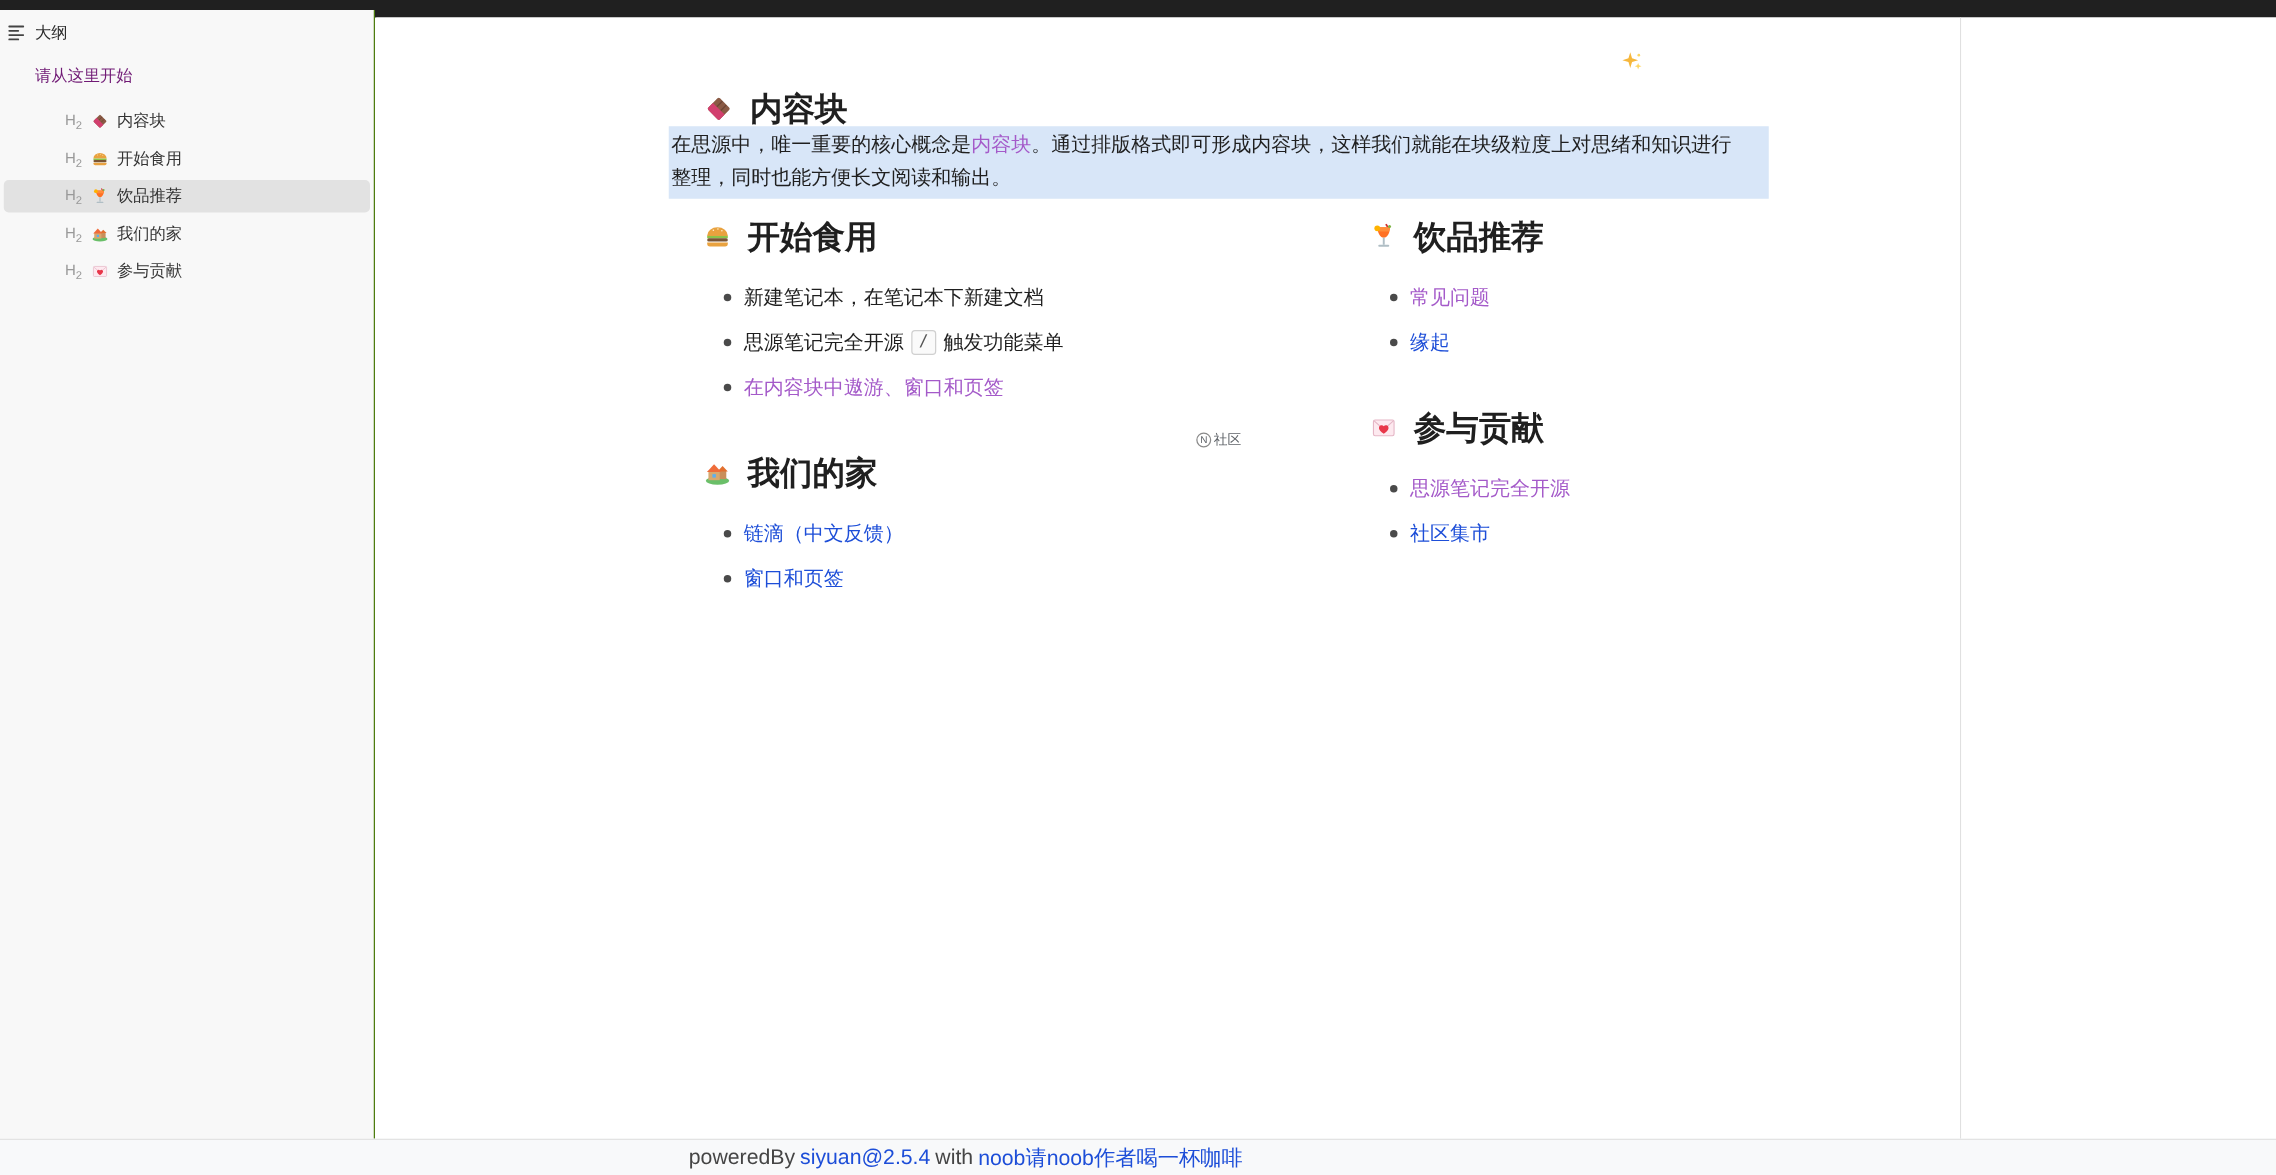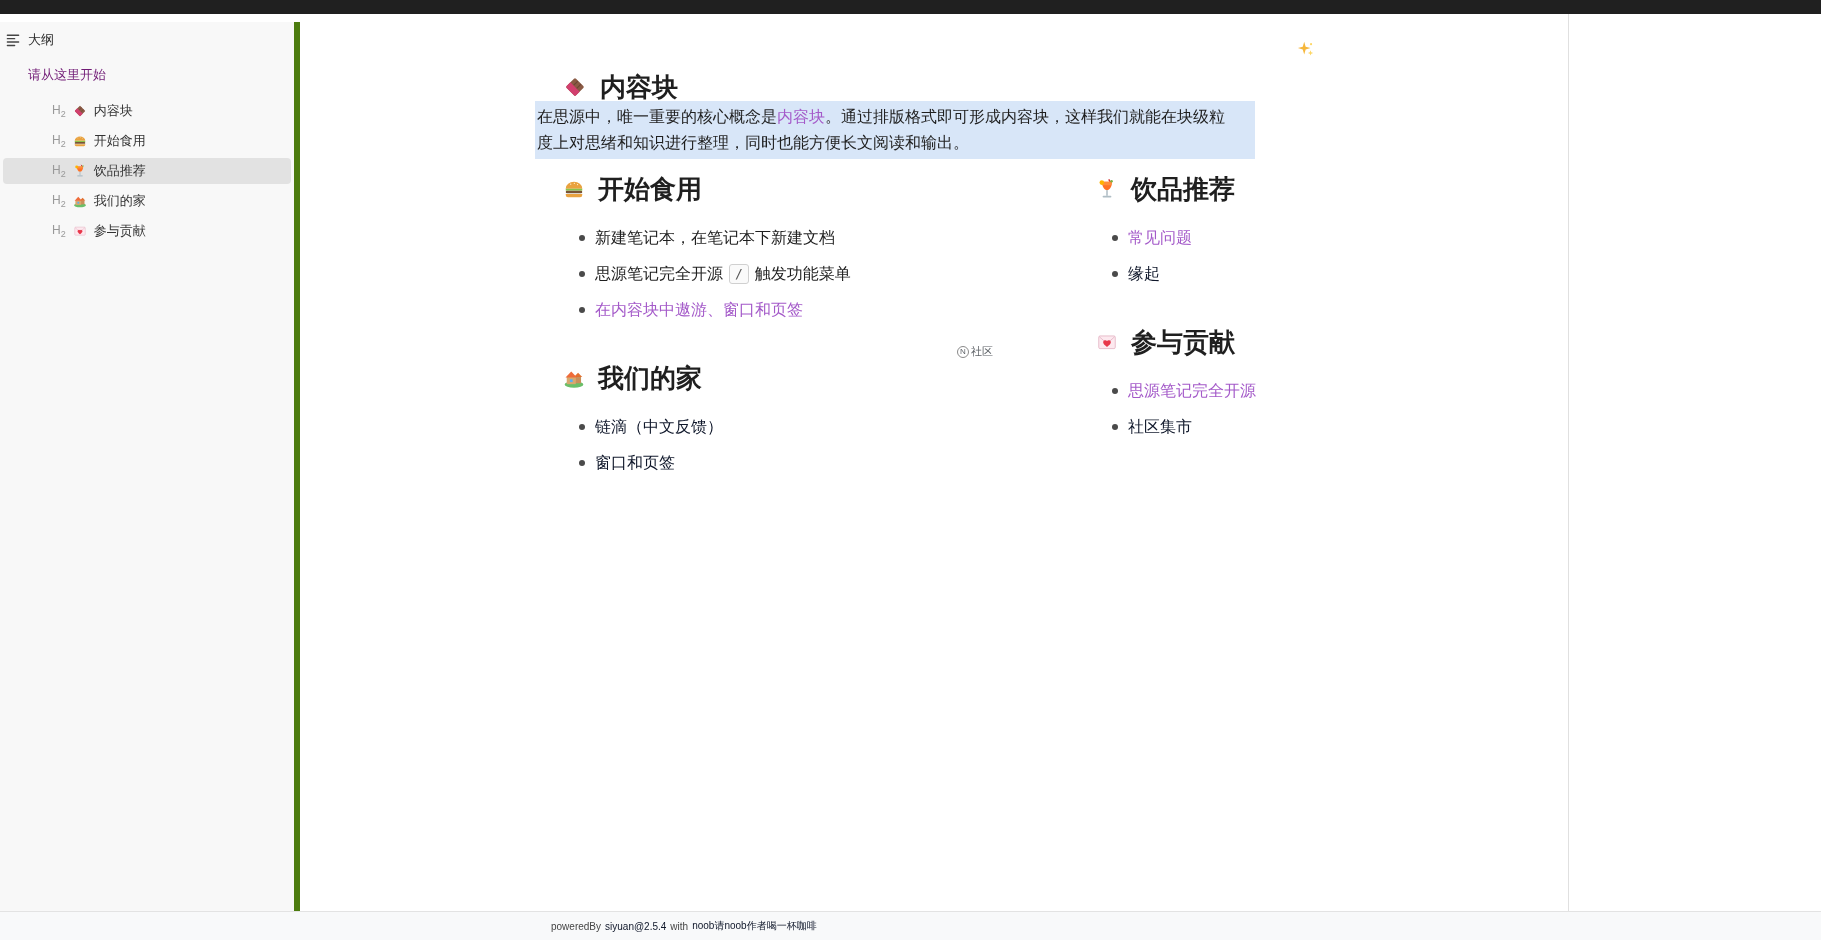--- a/index.html
+++ b/index.html
@@ -6,22 +6,22 @@
   body{
     width:1821px;height:940px;position:relative;overflow:hidden;
     background:#ffffff;
     font-family:"Liberation Sans","DejaVu Sans",sans-serif;
     color:#1f1f1f;
   }
   
   .topbar{position:absolute;left:0;top:0;width:1821px;height:14px;background:#202020;}
   
   .sidebar{
-    position:absolute;left:0;top:22px;width:300px;bottom:29px;
-    background:#f8f8f8;border-right:6px solid #4d7c0f;box-sizing:border-box;
+    position:absolute;left:0;top:8px;width:300px;bottom:29px;
+    background:#f8f8f8;border-right:1px solid #4d7c0f;box-sizing:border-box;
   }
   .sidebar-header{height:36px;display:flex;align-items:center;gap:7px;padding-left:5px;}
   .sidebar-header .title{font-size:13px;color:#2c2c2c;}
   .doc-title{height:34px;line-height:34px;padding-left:28px;font-size:13px;color:#701a75;}
   .outline-list{padding-top:2px;}
   .outline-item{
     display:flex;align-items:center;height:26px;margin:4px 3px 4px 3px;
     padding-left:49px;border-radius:4px;gap:7px;cursor:pointer;
   }
   .outline-item.selected{background:#e2e2e2;}
@@ -33,37 +33,37 @@
     position:absolute;left:301px;top:14px;width:1267px;bottom:29px;
     background:#fff;border-right:1px solid #e0e0e0;box-sizing:content-box;
   }
   .doc-sparkle{position:absolute;left:996px;top:26px;width:18px;height:18px;cursor:pointer;}
   .h1{
     position:absolute;left:262px;top:36px;height:40px;
     display:flex;align-items:center;gap:13px;
     font-size:26px;font-weight:700;color:#1f1f1f;
   }
   .intro{
-    position:absolute;left:234px;top:87px;width:720px;box-sizing:border-box;
+    position:absolute;left:234px;top:87px;width:880px;box-sizing:border-box;
     padding:3px 20px 3px 2px;background:#d8e6f8;
     font-size:16px;line-height:26px;color:#1f1f1f;
   }
   .col{position:absolute;top:155px;}
   .col-left{left:262px;width:430px;}
   .col-right{left:795px;width:300px;}
   .h2{
     display:flex;align-items:center;gap:13px;height:40px;margin:0;
     font-size:26px;font-weight:700;color:#1f1f1f;
   }
   .h2.mt{margin-top:30px;}
   .col ul{list-style:none;margin:0;padding:11px 0 0 0;}
   .col li{height:36px;display:flex;align-items:center;font-size:16px;color:#1f1f1f;}
   .dot{width:6px;height:6px;border-radius:50%;background:#4a4a4a;margin:0 10px 0 16px;flex:0 0 auto;}
   .lnk{text-decoration:none;cursor:pointer;}
-  .lnk.blue{color:#0f172a;}
+  .lnk.blue{color:#1d4ed8;}
   .lnk.purple{color:#a45ac9;}
   kbd{
     display:inline-block;border:1px solid #d0d0d0;border-radius:3px;background:#fafafa;
     padding:0 5px;margin:0 6px;font-size:13px;line-height:18px;color:#555;
     font-family:"DejaVu Sans Mono","Liberation Mono",monospace;
   }
   .community-tag{
     position:absolute;left:656px;top:330px;display:flex;align-items:center;gap:2px;
     font-size:11px;color:#5f6368;cursor:pointer;
   }
@@ -72,21 +72,21 @@
     display:flex;align-items:center;justify-content:center;
     font-size:8px;color:#5f6368;box-sizing:border-box;
   }
   
   .rightpanel{position:absolute;right:0;top:14px;width:252px;bottom:29px;background:#ffffff;}
   
   .footer{
     position:absolute;left:0;right:0;bottom:0;height:28px;
     background:#f8f9fa;border-top:1px solid #e3e3e3;
     display:flex;align-items:center;gap:4px;padding-left:551px;
-    font-size:10px;color:#454545;
+    font-size:17px;color:#454545;
   }
   .emoji22{width:22px;height:22px;}
   .emoji24{width:24px;height:24px;}
   .emoji13{width:14px;height:14px;}
   .icon16{width:16px;height:16px;}
   .defs{position:absolute;width:0;height:0;overflow:hidden;}
 </style>
 </head>
 <body>
 

